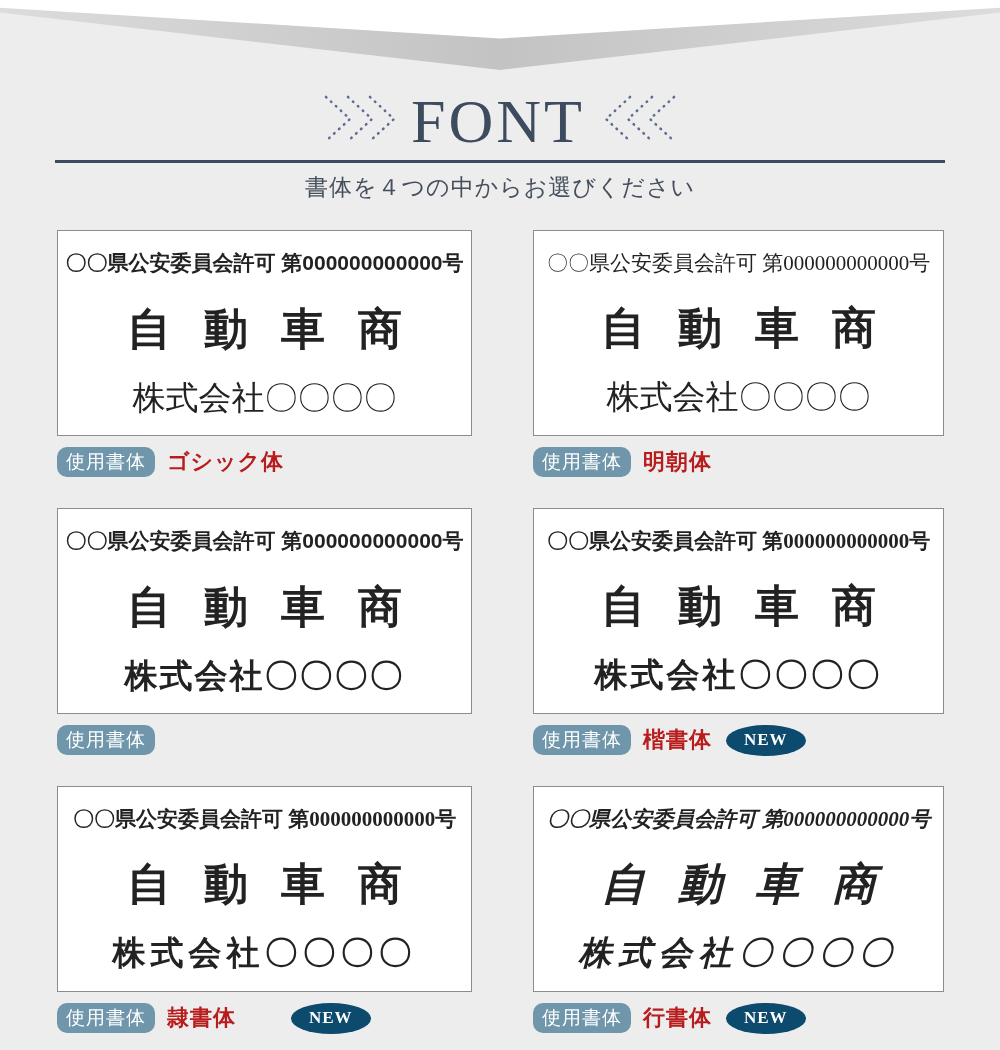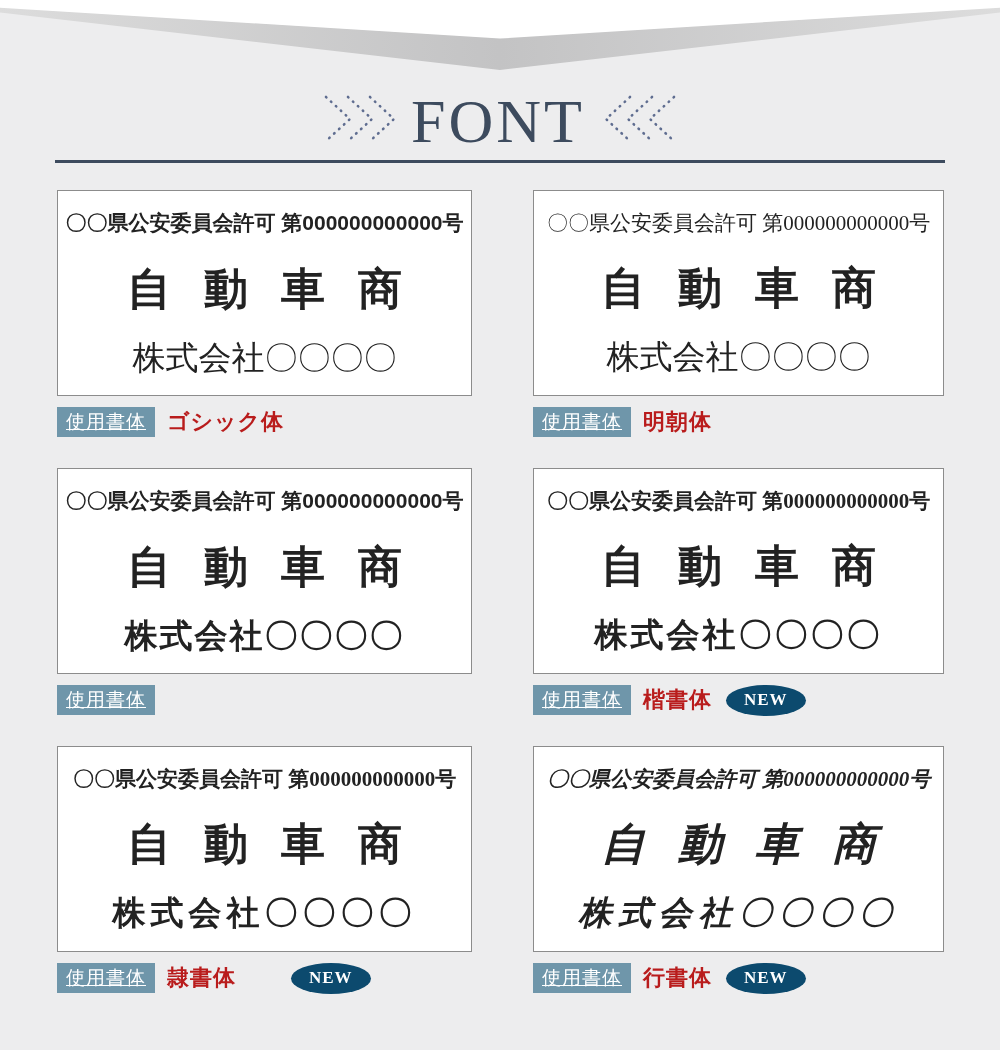--- a/index.html
+++ b/index.html
@@ -102,23 +102,22 @@
   .main { letter-spacing:0.75em; margin-right:-0.75em; }
 
   
   .label-row {
     margin-top:11px; height:30px;
     display:flex; align-items:center;
   }
   .usage-badge {
     background:#6f96aa; color:#ffffff;
     font-size:19px; line-height:1;
-    padding:5px 9px 6px; border-radius:0;
+    padding:5px 9px 6px; border-radius:10px;
     letter-spacing:1px;
-    text-decoration:underline;
   }
   .font-name {
     color:#b91c1c; font-size:22px; font-weight:700;
     margin-left:12px; letter-spacing:1px;
   }
   .new-badge {
     background:#0c4a6e; color:#ffffff;
     font-family:"Liberation Serif", serif;
     font-size:17px; font-weight:700; letter-spacing:1px;
     padding:5px 18px 6px; border-radius:50%;
@@ -148,20 +147,21 @@
     <svg class="chev right" width="80" height="58" viewBox="0 0 80 58">
       <g fill="none" stroke="#5f6d90" stroke-width="2.6" stroke-dasharray="0.5 6.2" stroke-linecap="round">
         <polyline points="5,7 29,29 5,51"></polyline>
         <polyline points="27,7 51,29 27,51"></polyline>
         <polyline points="49,7 73,29 49,51"></polyline>
       </g>
     </svg>
   </header>
 
   <div class="rule"></div>
+  <div class="subtitle">書体を４つの中からお選びください</div>
 
   <div class="grid" id="cards-grid">
       <div class="cell">
         <div class="card style-gothic">
           <div class="license">〇〇県公安委員会許可 第000000000000号</div>
           <div class="main">自動車商</div>
           <div class="company">株式会社〇〇〇〇</div>
         </div>
         <div class="label-row">
           <span class="usage-badge">使用書体</span>

